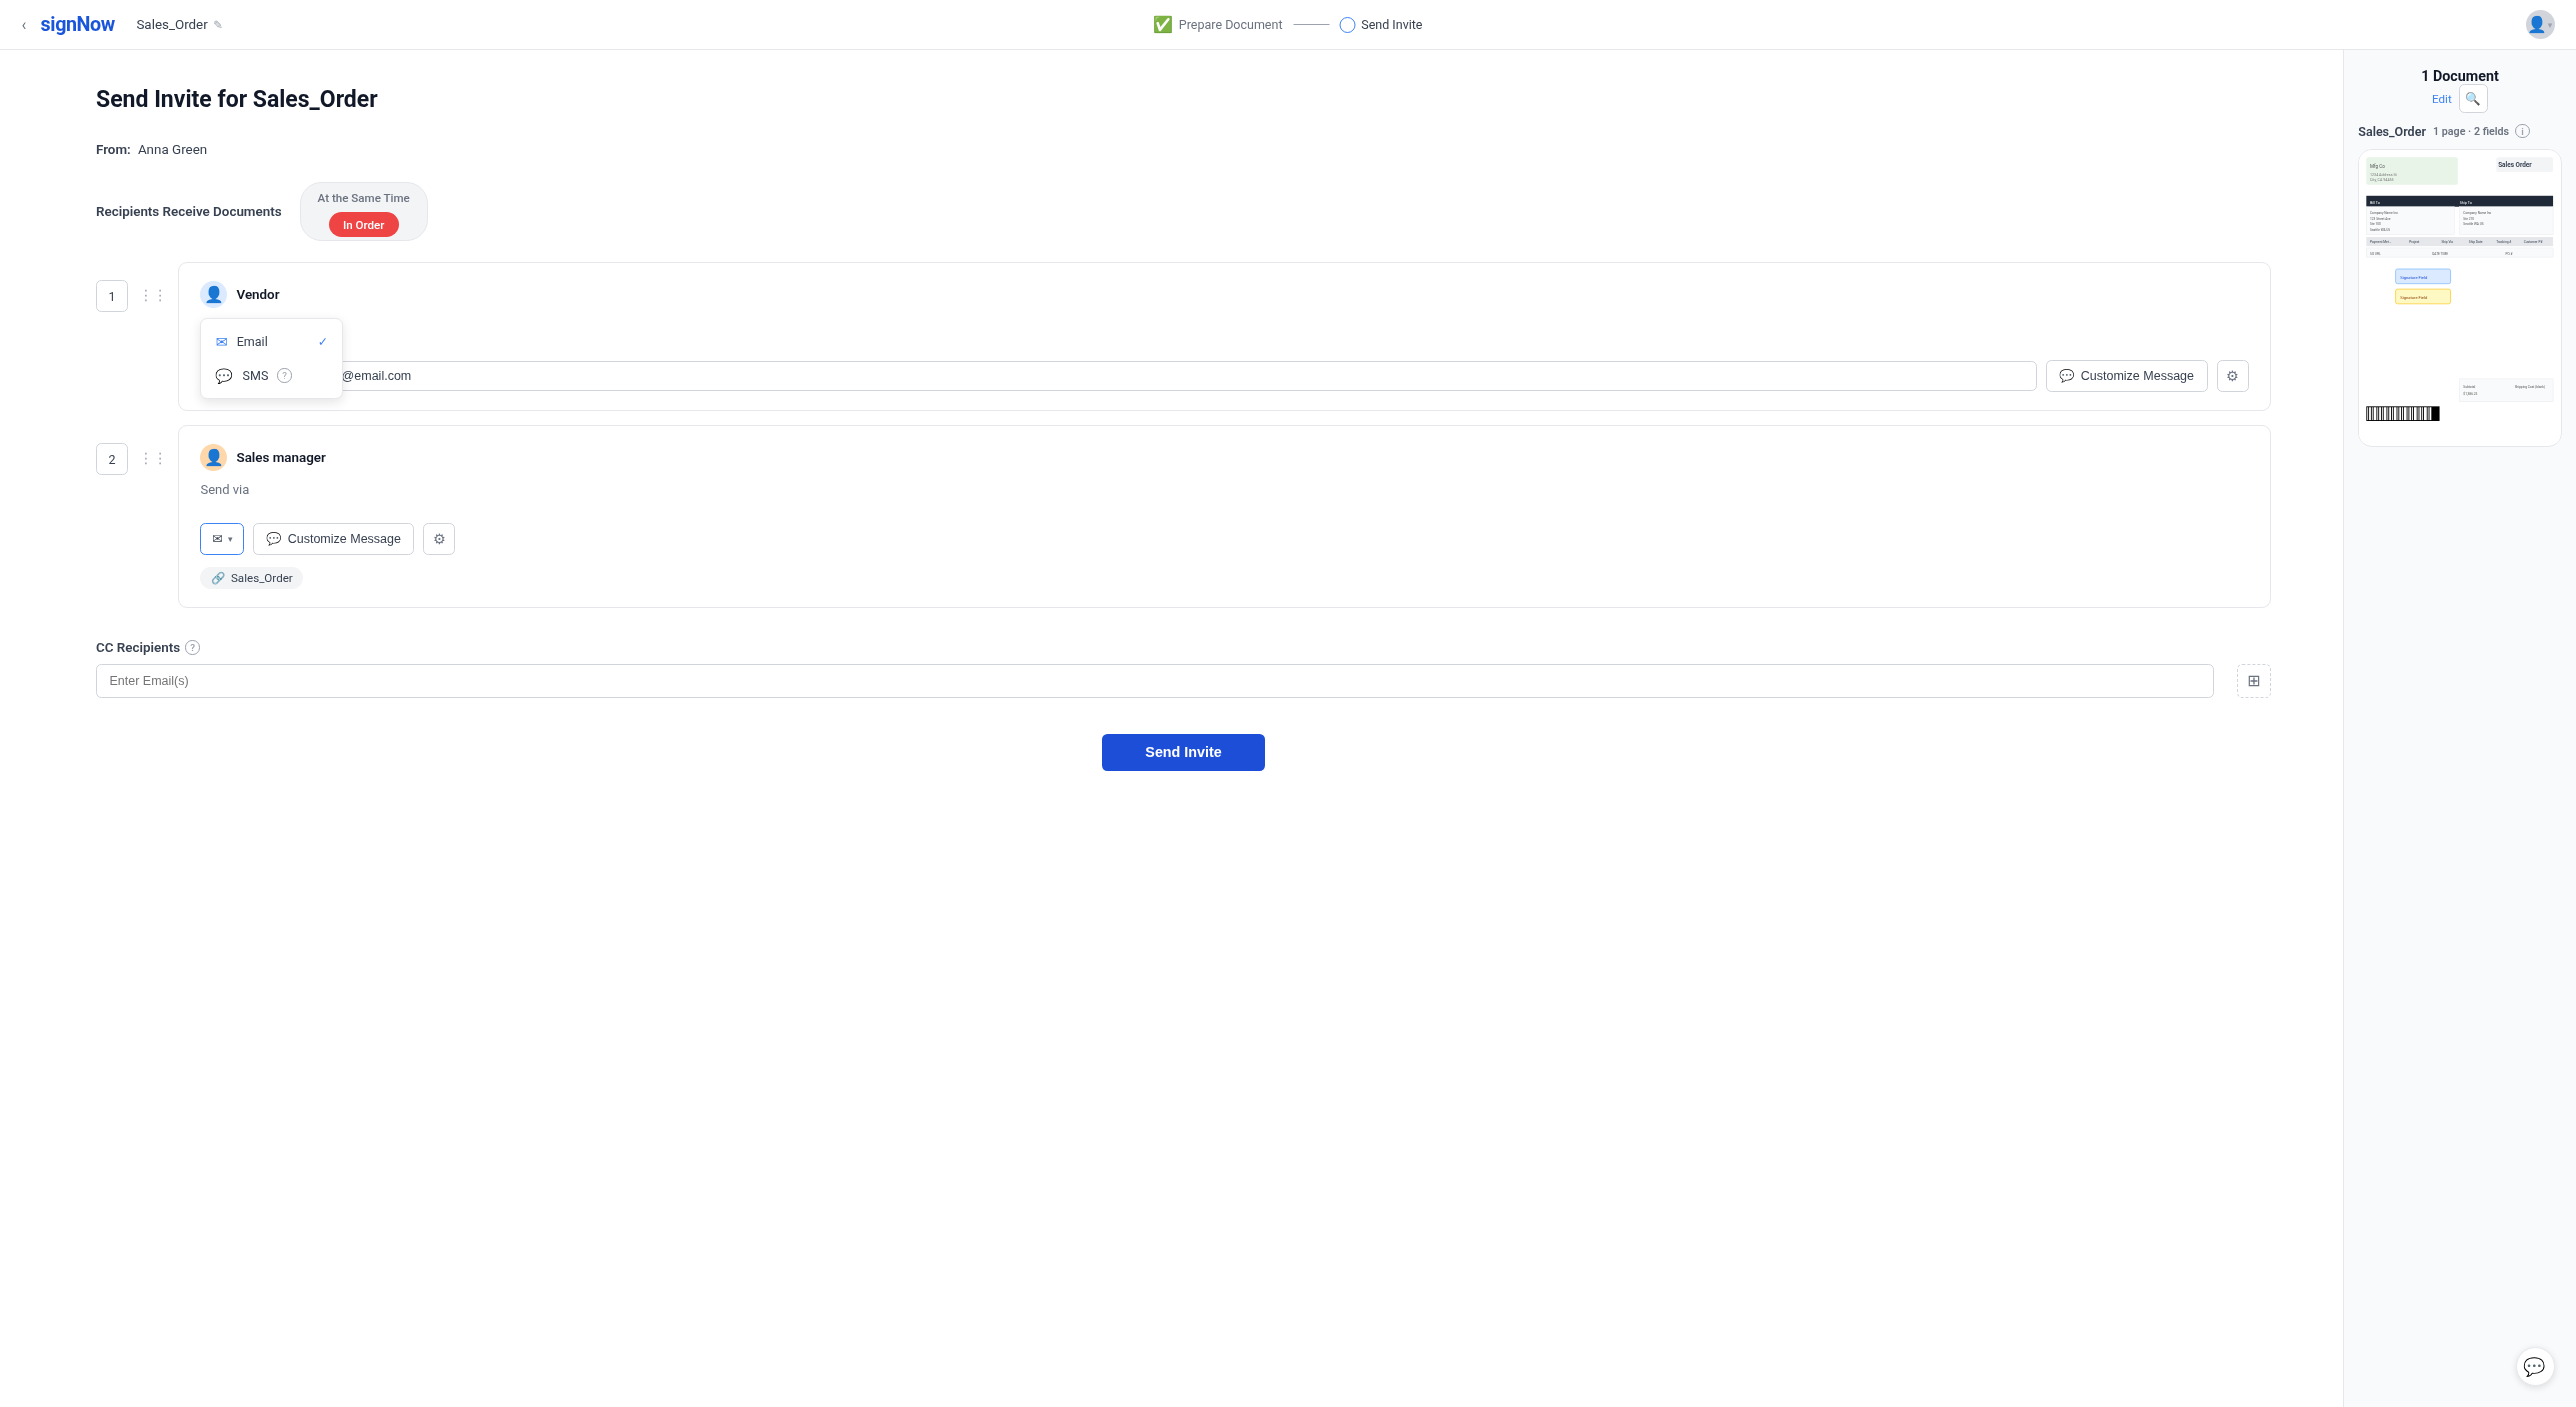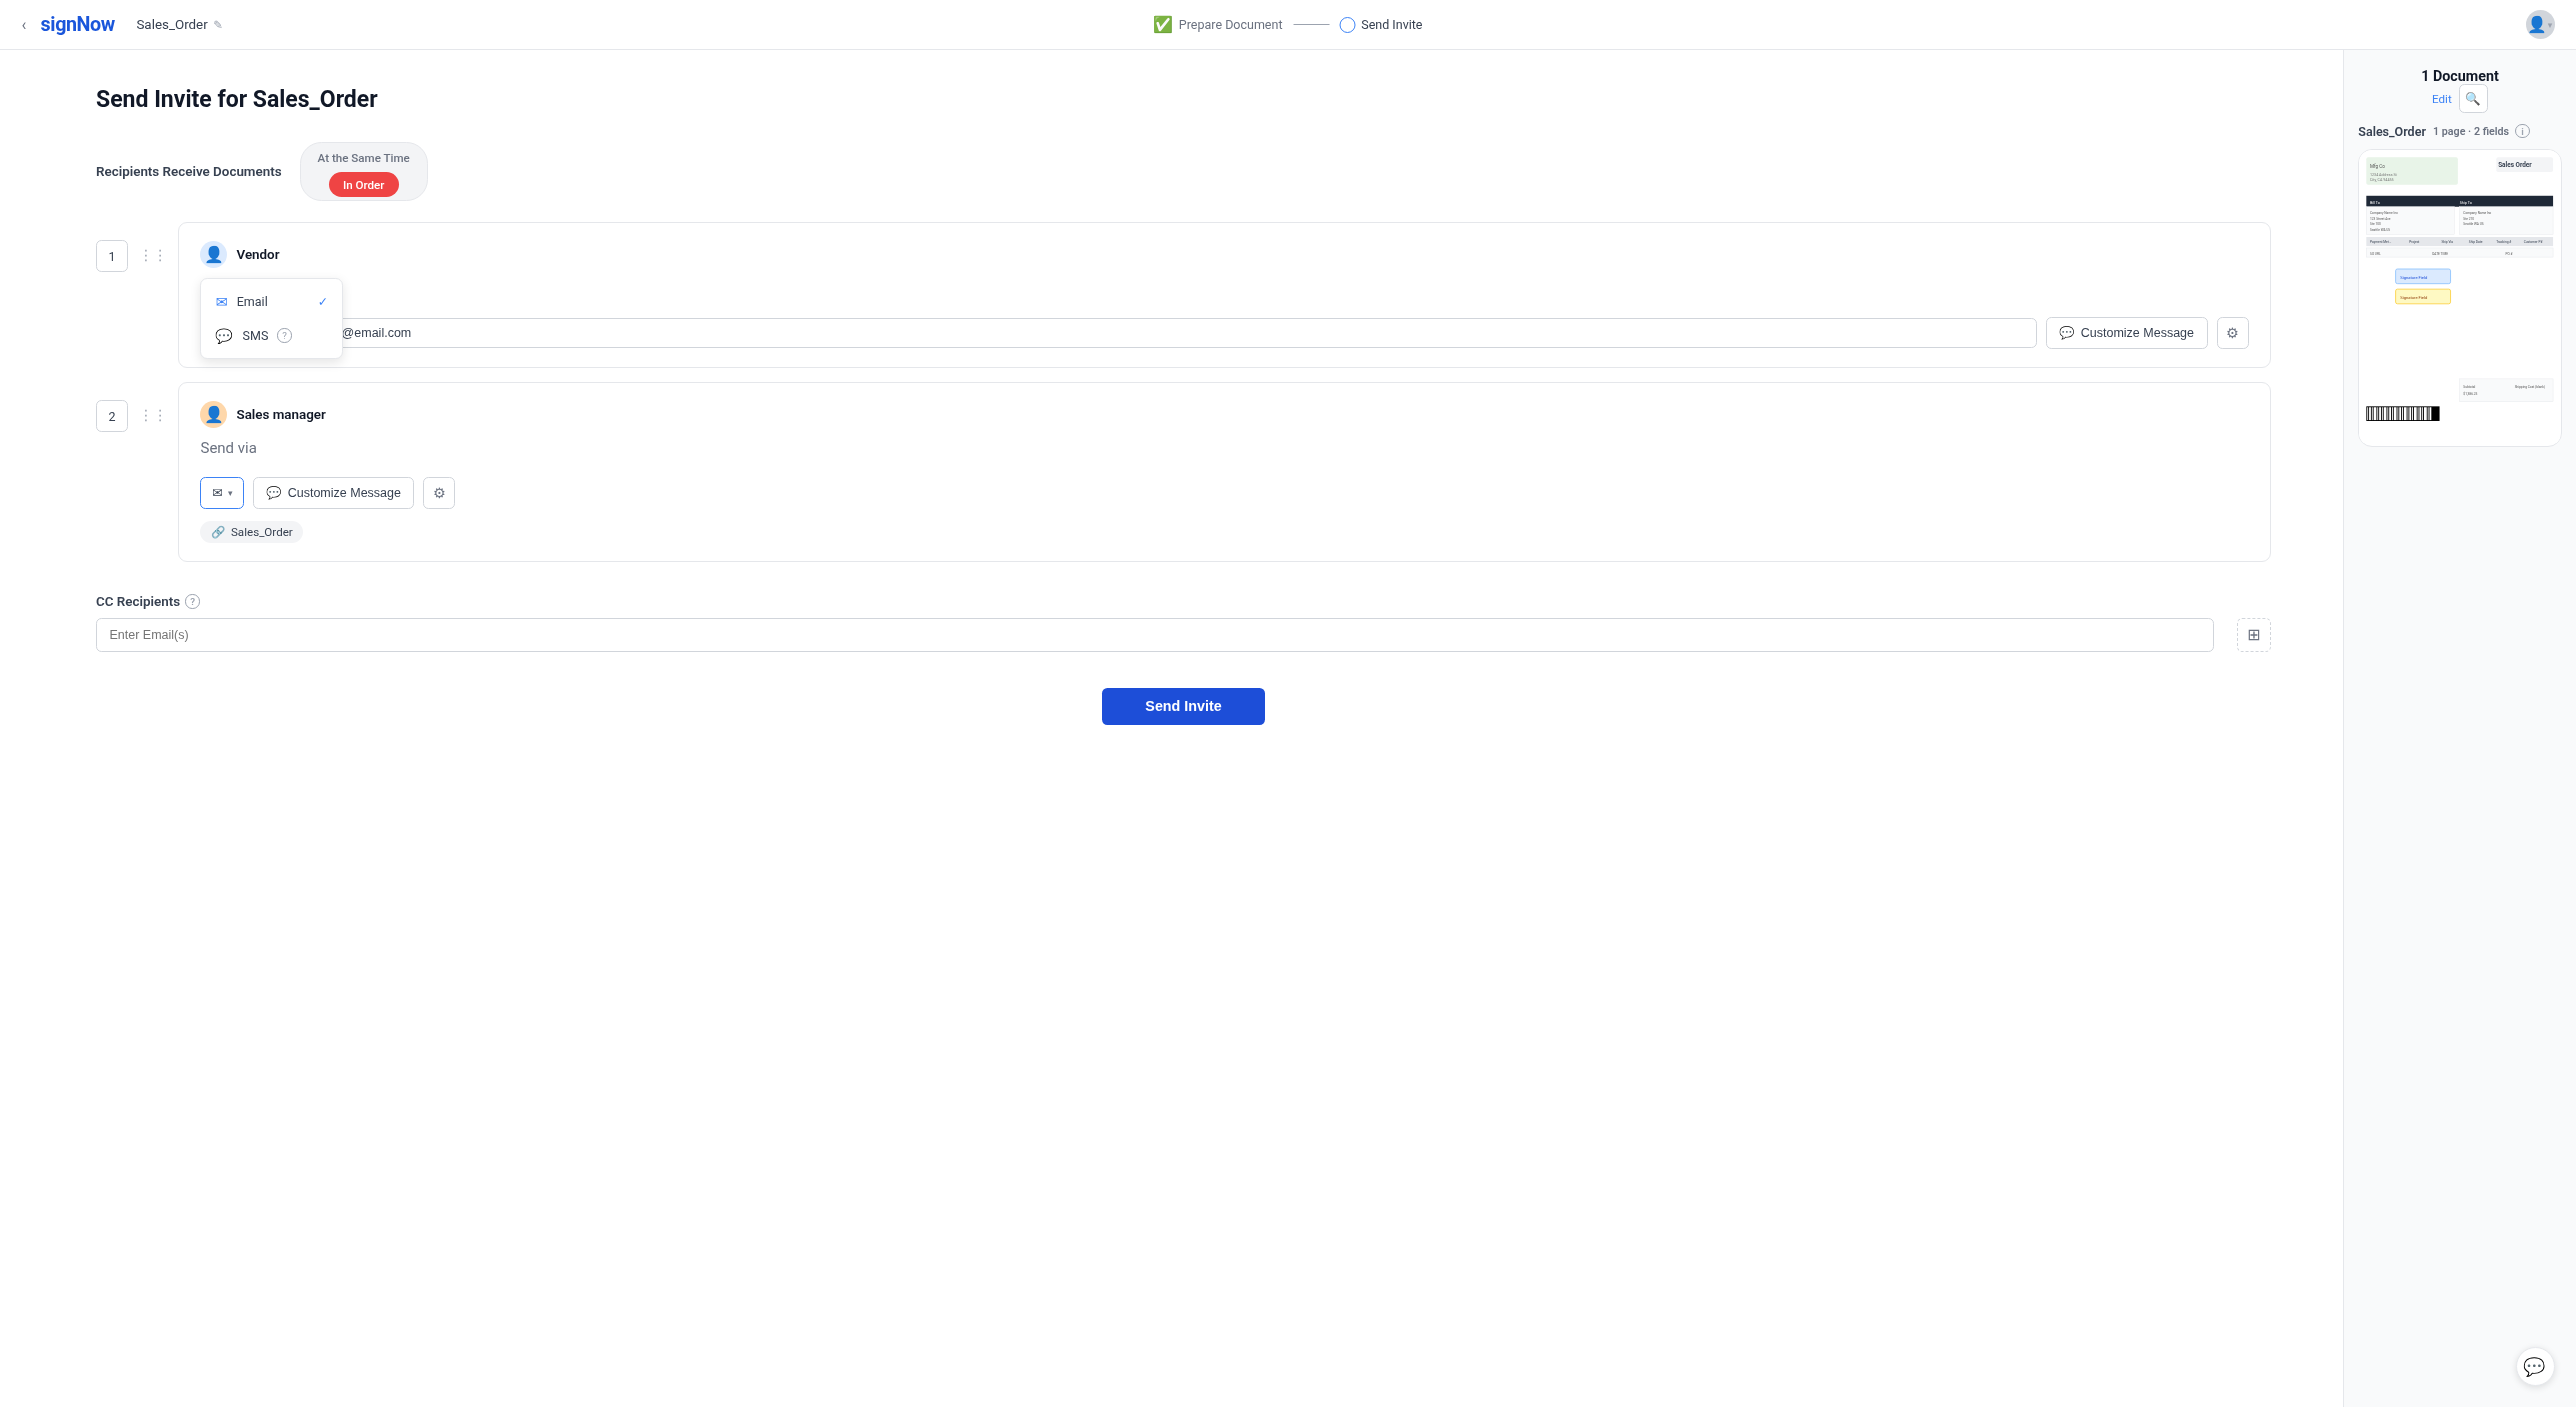--- a/index.html
+++ b/index.html
@@ -171,21 +171,21 @@
     }
     .recipient-avatar {
       width: 27px; height: 27px;
       border-radius: 50%;
       background: #dbeafe;
       display: flex; align-items: center; justify-content: center;
       font-size: 14.3px;
     }
     .recipient-avatar.orange { background: #fed7aa; }
     .recipient-name { font-weight: 600; font-size: 13.4px; color: #111827; }
-    .send-via-label { font-size: 15px; color: #6b7280; margin-bottom: 20px; }
+    .send-via-label { font-size: 13px; color: #6b7280; margin-bottom: 26px; }
 
     .send-via-row {
       display: flex;
       align-items: center;
       gap: 9px;
     }
 
     .send-method-btn {
       display: flex;
       align-items: center;
@@ -452,20 +452,24 @@
     <span style="font-size:9px;color:#9ca3af;">▾</span>
   </div>
 </header>
 
 <div class="main-layout">
 
   <div class="content">
 
     <h1 class="page-title">Send Invite for Sales_Order</h1>
 
+    <div class="from-row">
+      <span class="from-label">From:</span>
+      <span class="from-value">Anna Green</span>
+    </div>
 
     <div class="recipients-row">
       <span class="recipients-label">Recipients Receive Documents</span>
       <div class="toggle-switch">
         <div class="toggle-option inactive">At the Same Time</div>
         <div class="toggle-option active">In Order</div>
       </div>
     </div>
 
     <div class="recipient-wrapper">

